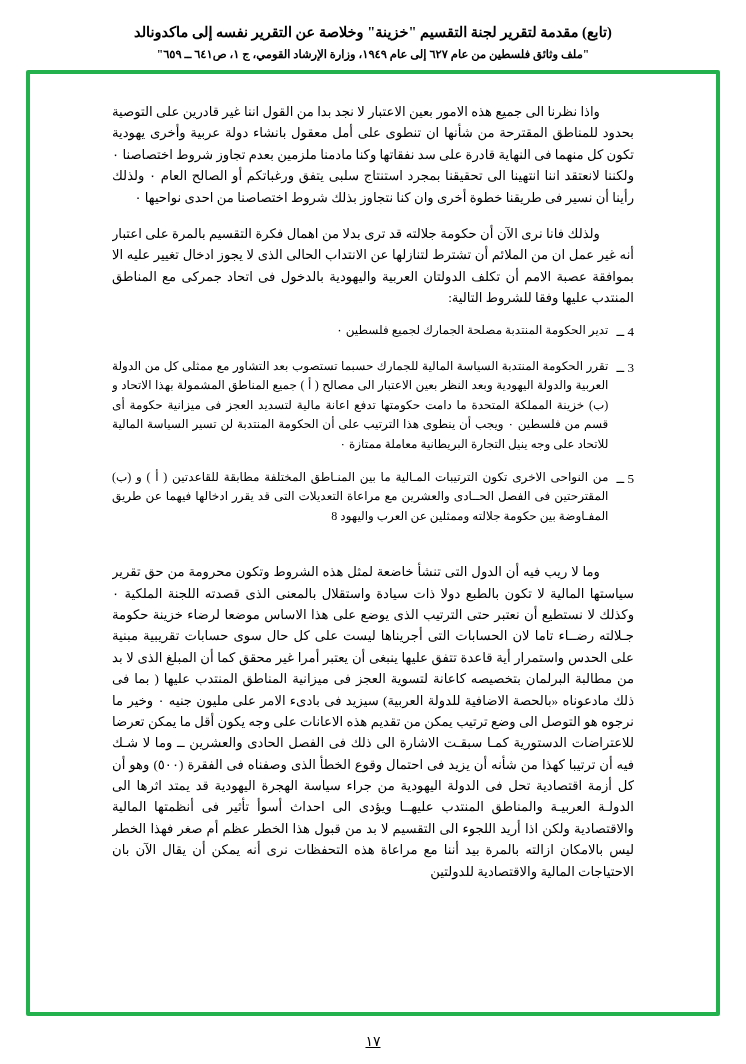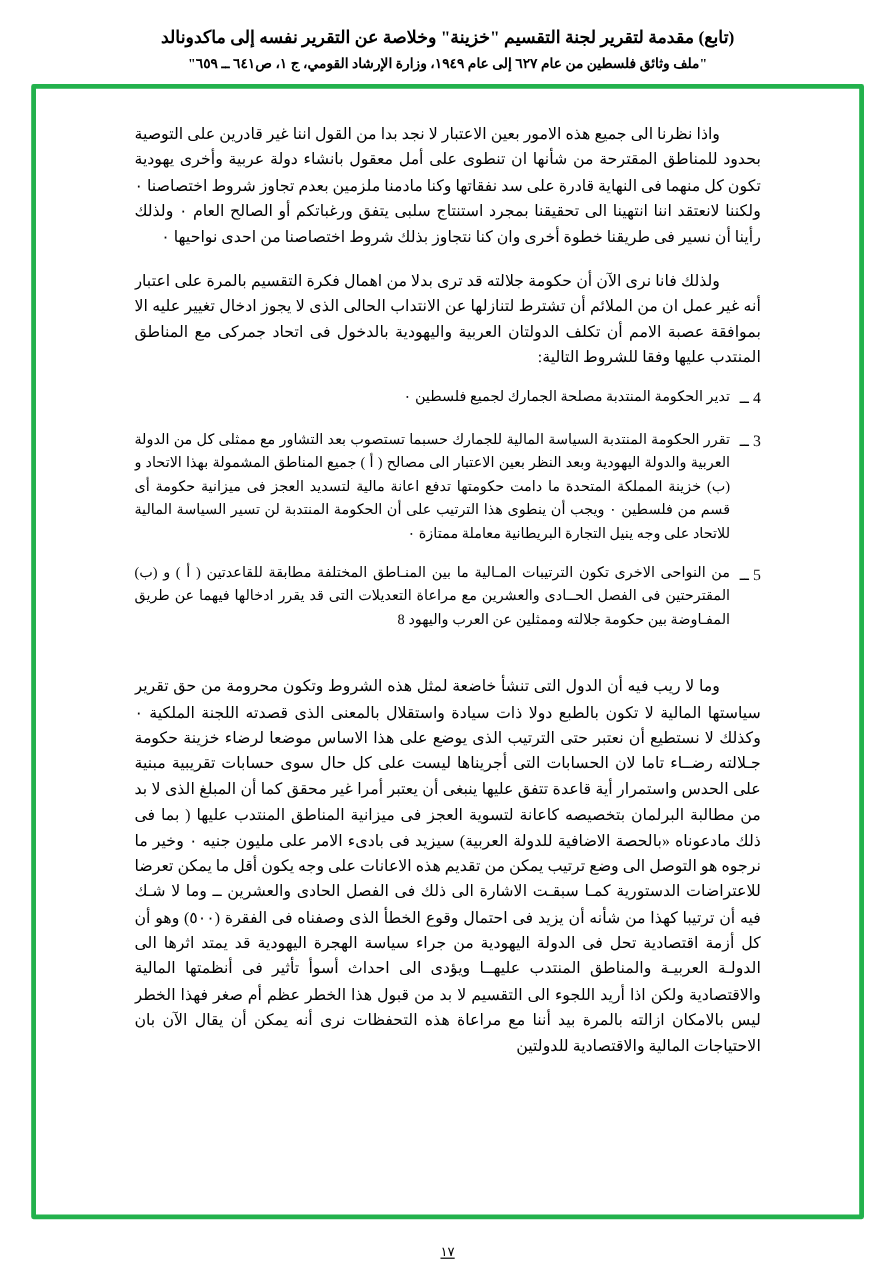--- a/index.html
+++ b/index.html
@@ -90,21 +90,21 @@
   }
   .block-gap {
     height: 6px;
   }
   .page-number {
     position: absolute;
     bottom: 14px;
     left: 0;
     right: 0;
     text-align: center;
-    font-size: 11px;
+    font-size: 14px;
     text-decoration: underline;
   }
 </style>
 </head>
 <body>
 
 <div class="page">
 
   <div class="doc-header">
     <div class="doc-title">(تابع) مقدمة لتقرير لجنة التقسيم "خزينة" وخلاصة عن التقرير نفسه إلى ماكدونالد</div>

